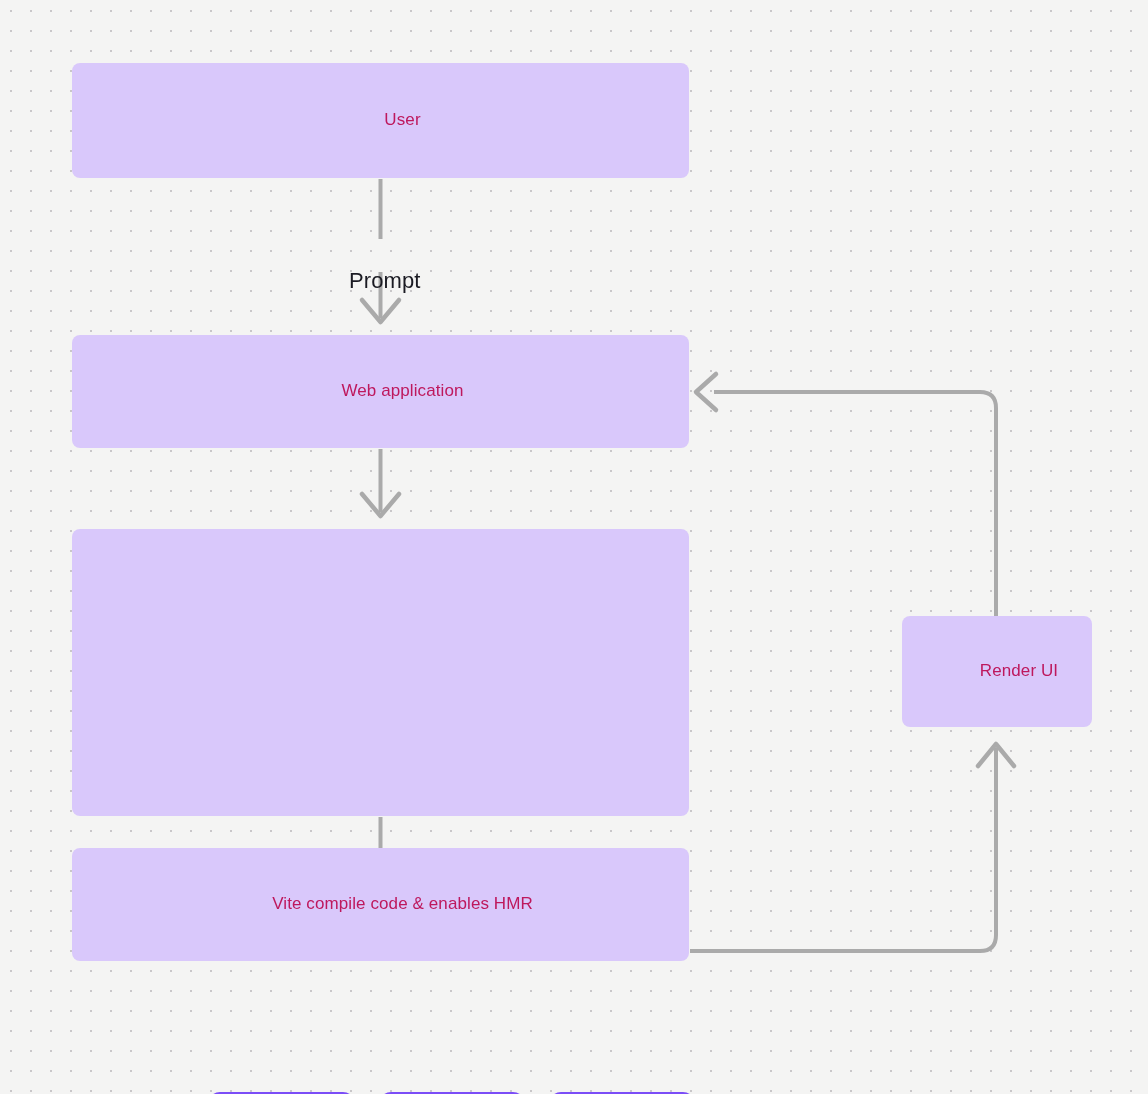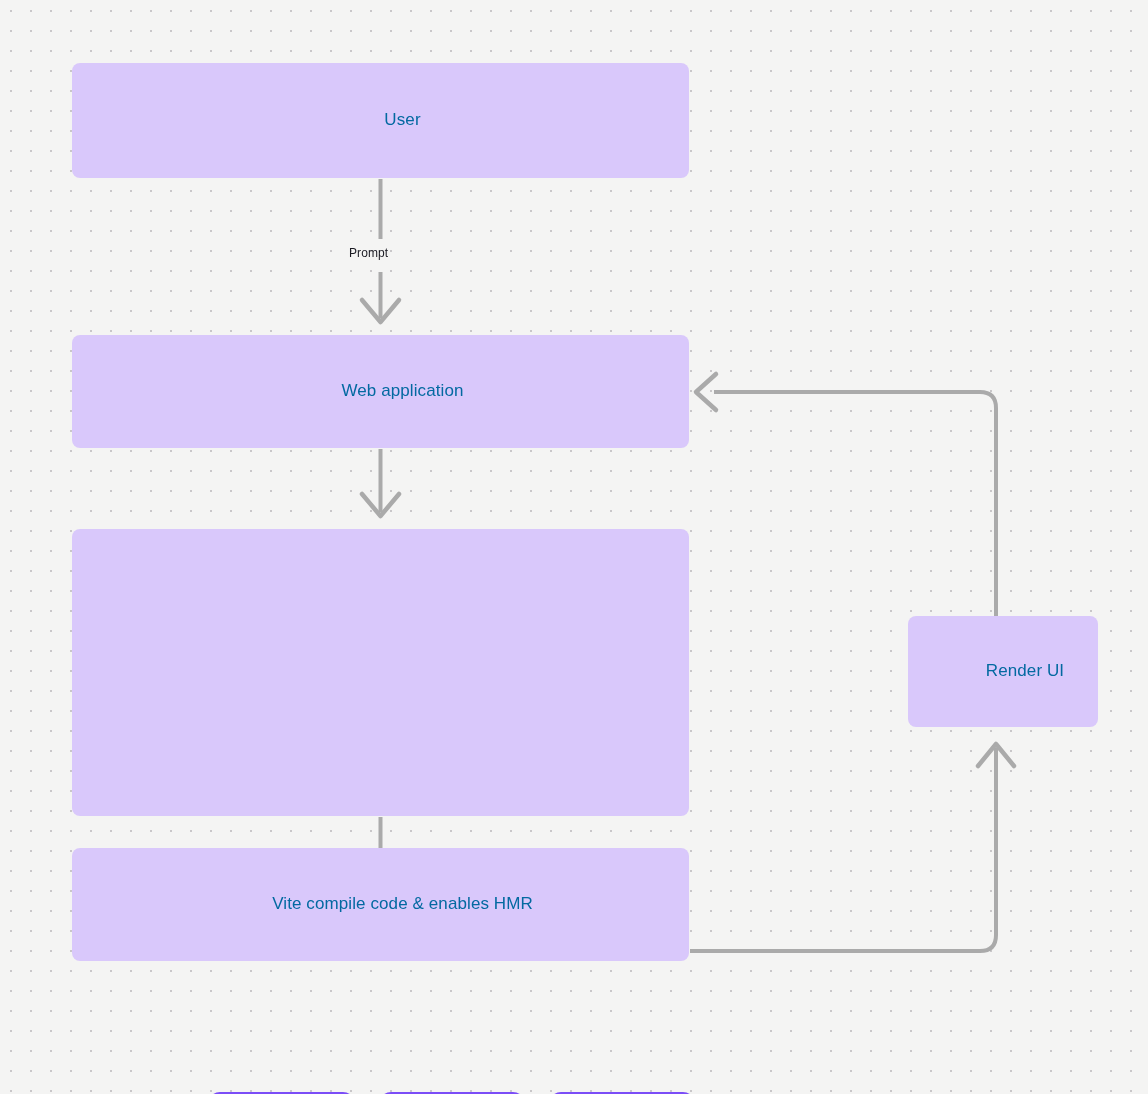--- a/index.html
+++ b/index.html
@@ -18,21 +18,21 @@
     overflow: hidden;
     font-family: "Liberation Sans", sans-serif;
   }
   .node {
     position: absolute;
     box-sizing: border-box;
     display: flex;
     align-items: center;
     justify-content: center;
     text-align: center;
-    color: #0369a1;
+    color: #be185d;
     font-size: 17px;
     line-height: 1.35;
     letter-spacing: 0.1px;
     padding-left: 44px;
   }
   .node-light {
     background: #d9c8fb;
     border-radius: 8px;
   }
   .node-strong {
@@ -42,21 +42,21 @@
     font-size: 16.5px;
     line-height: 1.45;
     padding: 0 6px;
   }
   
   #node-user        { left: 72px;  top: 63px;  width: 617px; height: 115px; }
   #node-webapp      { left: 72px;  top: 335px; width: 617px; height: 113px; justify-content: center; }
   #node-container   { left: 72px;  top: 529px; width: 617px; height: 287px;
                       display: block; border-radius: 8px; }
   #node-vite        { left: 72px;  top: 848px; width: 617px; height: 113px; }
-  #node-render      { left: 902px; top: 616px; width: 190px; height: 111px; margin-left: 6px; }
+  #node-render      { left: 902px; top: 616px; width: 190px; height: 111px; }
 
   #node-html  { position:absolute; left: 136px; top: 563px; width: 147px; height: 111px; }
   #node-css   { position:absolute; left: 307px; top: 563px; width: 146px; height: 111px; }
   #node-js    { position:absolute; left: 477px; top: 563px; width: 146px; height: 111px; }
 
   
   #edges {
     position: absolute;
     left: 0; top: 0;
     width: 1148px; height: 1094px;
@@ -71,25 +71,26 @@
   .edge-head {
     fill: none;
     stroke: #aaaaaa;
     stroke-width: 4.5;
     stroke-linecap: round;
     stroke-linejoin: round;
   }
   .edge-label {
     position: absolute;
     color: #1b1b23;
-    font-size: 12px;
+    font-size: 22px;
     letter-spacing: 0.1px;
     background: transparent;
     padding: 0 4px;
     white-space: nowrap;
+    margin-top: 22px;
   }
   #label-prompt { left: 345px; top: 246px; }
 </style>
 </head>
 <body>
 
 <div id="canvas">
 
   <svg id="edges" viewBox="0 0 1148 1094" width="1148" height="1094">
 

